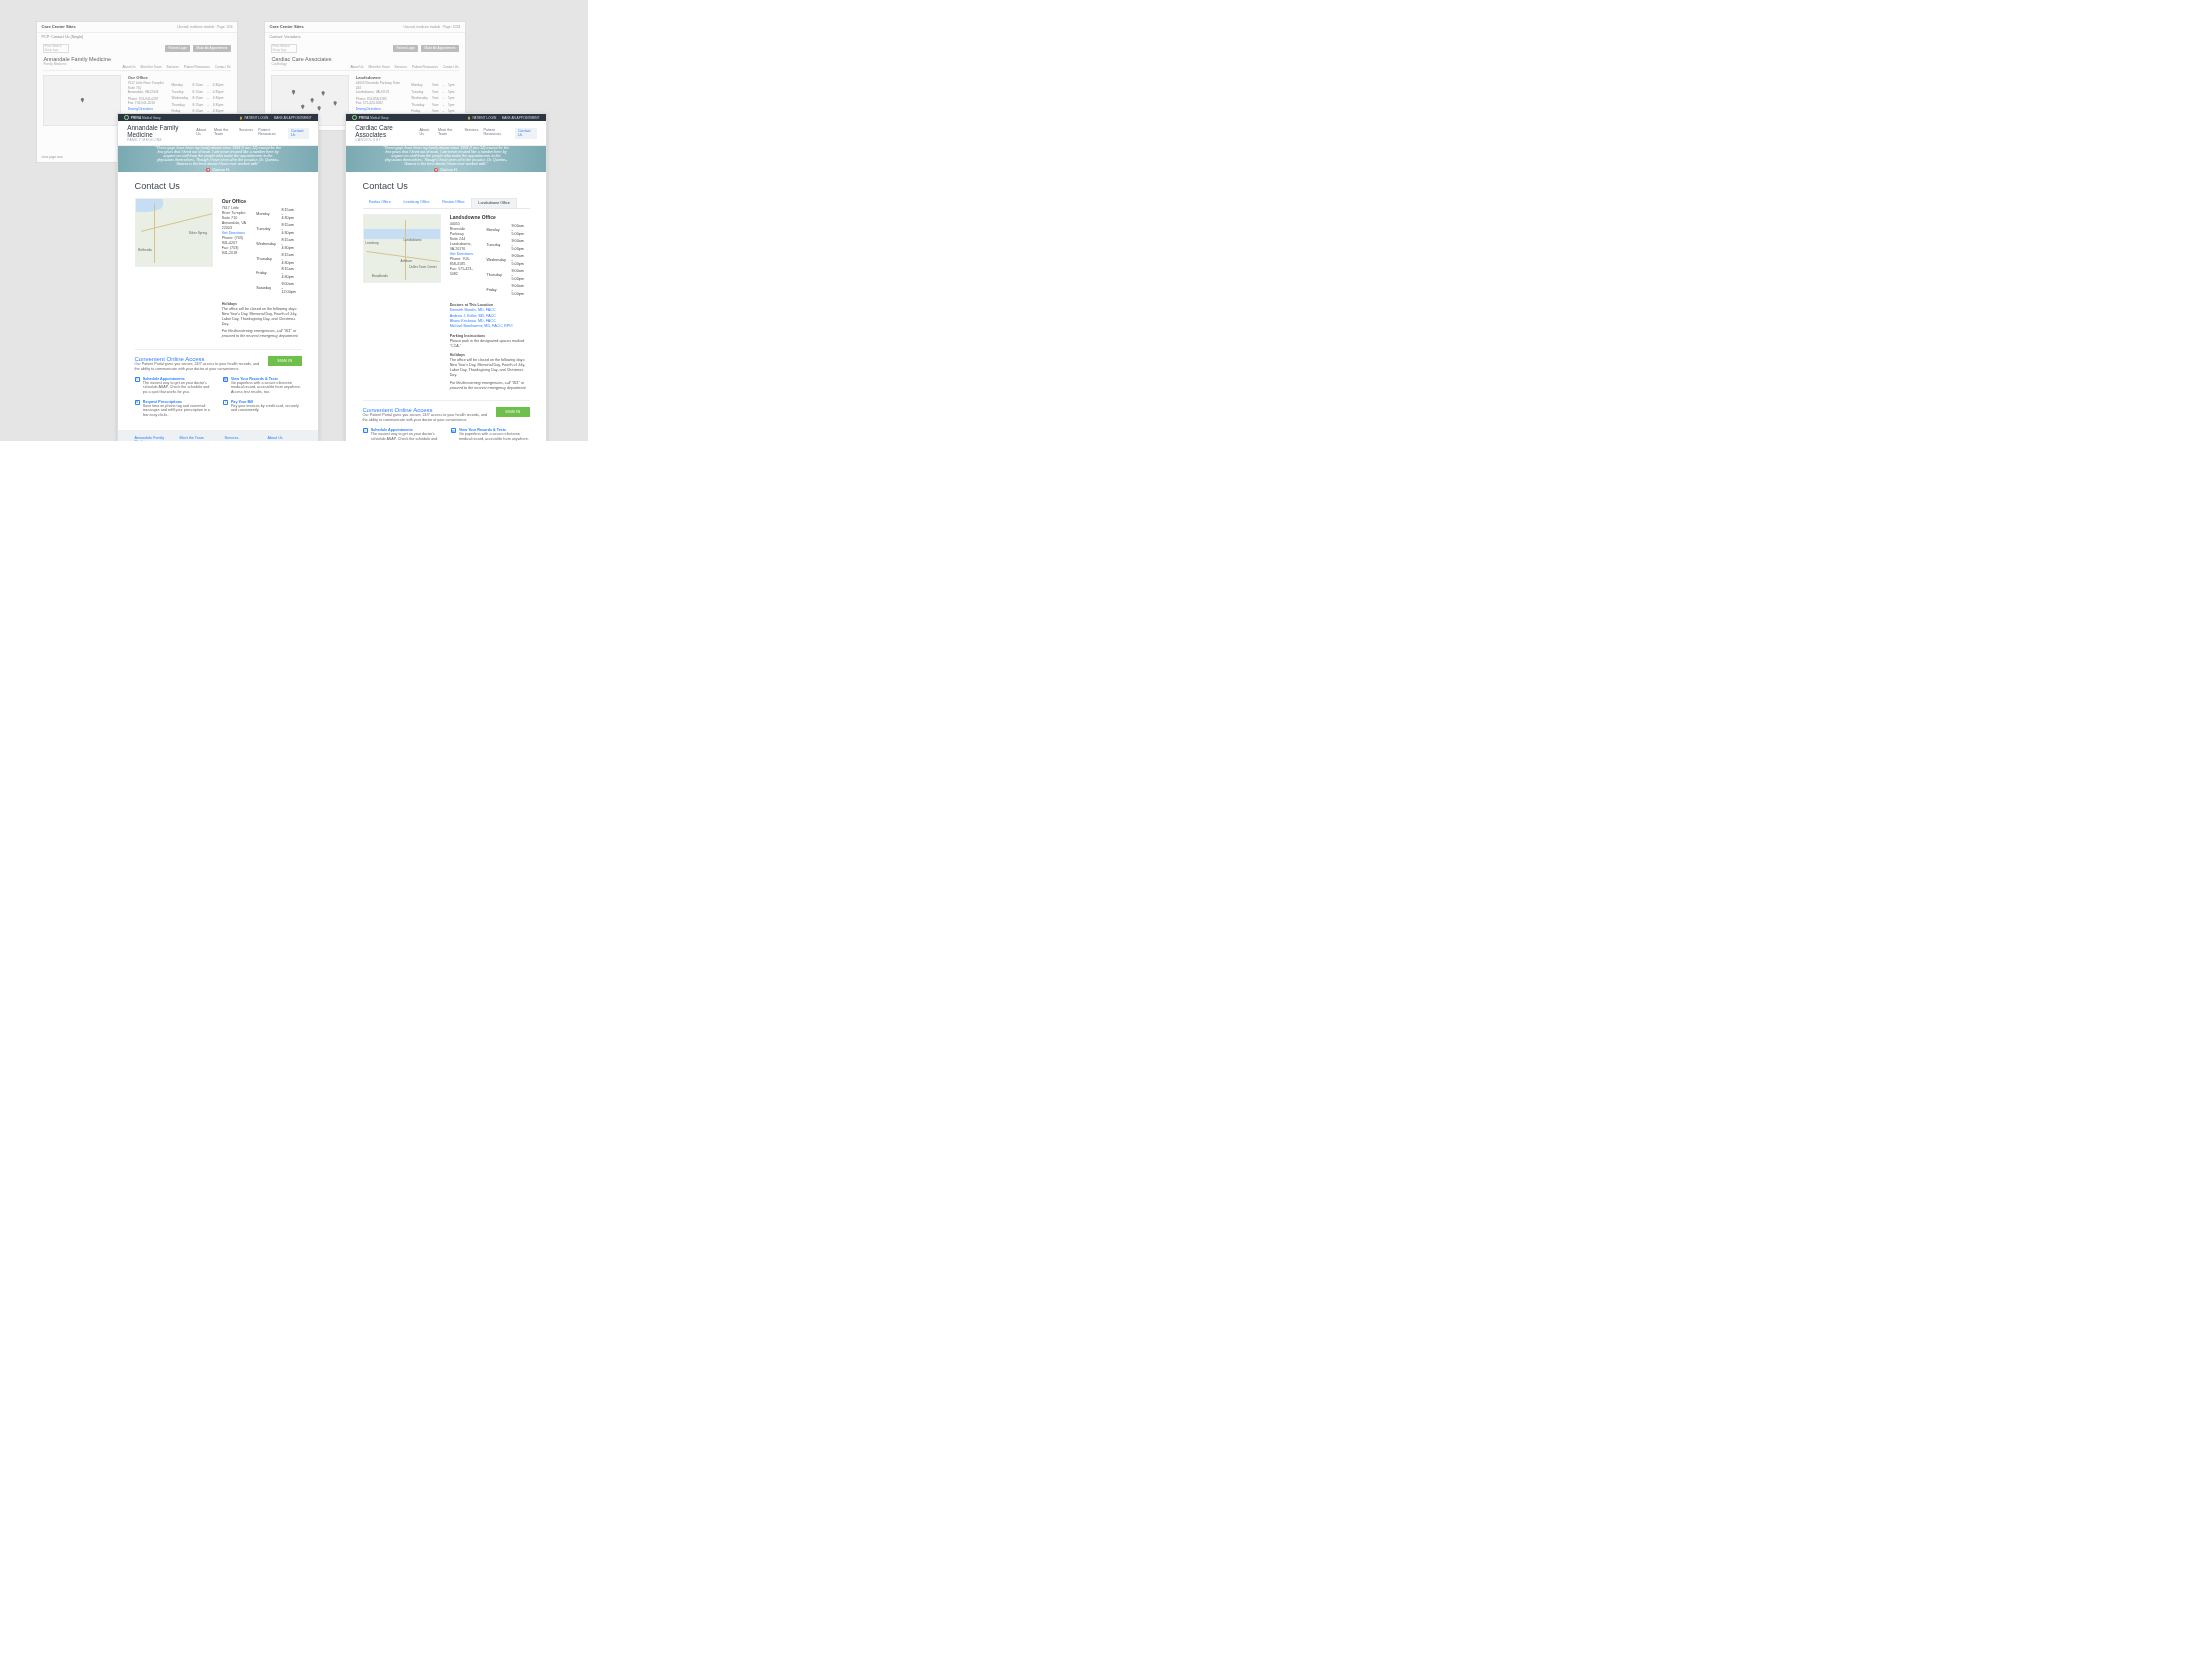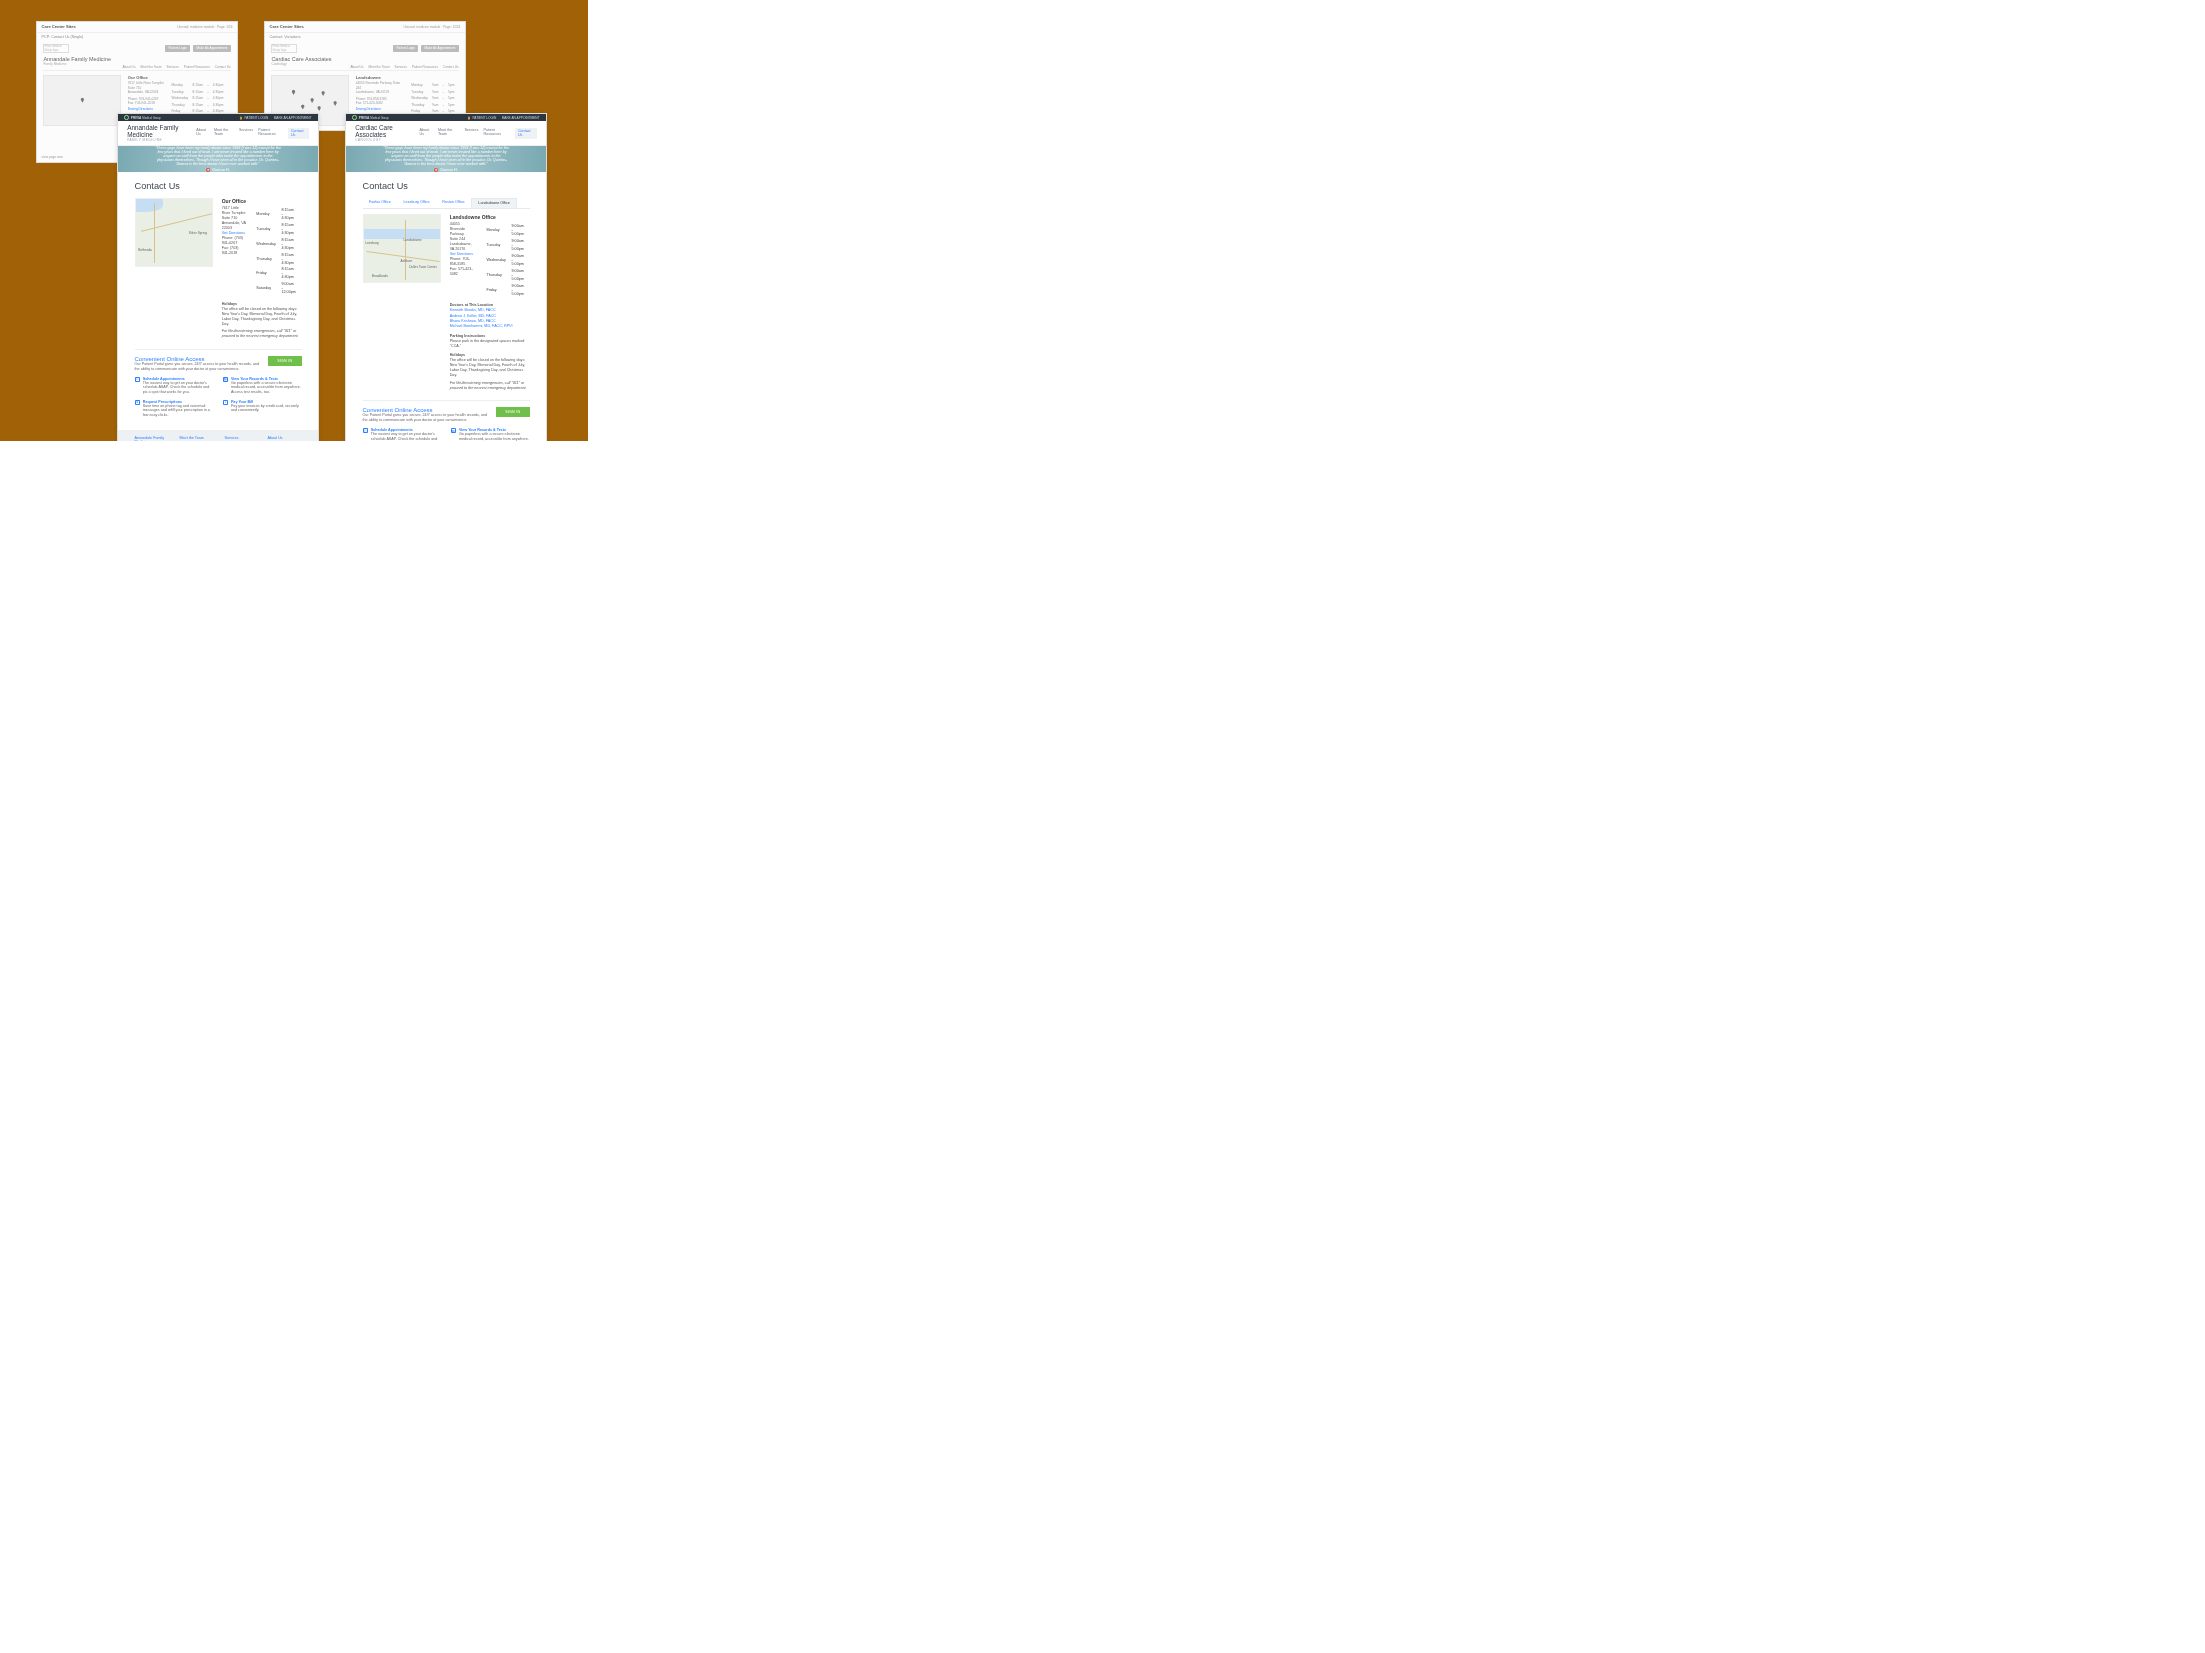--- a/index.html
+++ b/index.html
@@ -1,17 +1,17 @@
 <!DOCTYPE html>
 <html style="font-size:7.4px"><head>
 <meta charset="utf-8">
 <style>
 *{box-sizing:border-box;margin:0;padding:0}
 body{font-family:-apple-system,Helvetica,Arial,sans-serif;background:#fff;font-size:4.1px;color:#333}
-.board{width:588px;height:441px;position:relative;background:#a16207}
+.board{width:588px;height:441px;position:relative;background:#e5e5e5}
 .panel{position:absolute;background:#fff;border:0.5px solid #ddd}
 .wf{background:#fcfcfc}
 .wf-head{padding:2.8px 4.6px;border-bottom:0.5px solid #eee;display:flex;justify-content:space-between;align-items:center}
 .wf-title{font-weight:600;color:#555}
 .wf-sub{padding:1.4px 4.6px;color:#888;font-size:3.7px}
 .wf-body{padding:3.7px 6.4px}
 .gray{color:#999}
 .mini{font-size:3.2px}
 .logo-ph{border:0.5px solid #ddd;width:26px;height:9.2px;display:inline-flex;align-items:center;justify-content:center;color:#bbb;font-size:2.8px}
 .wf-topbar{display:flex;justify-content:space-between;align-items:center;margin-bottom:2.8px}

